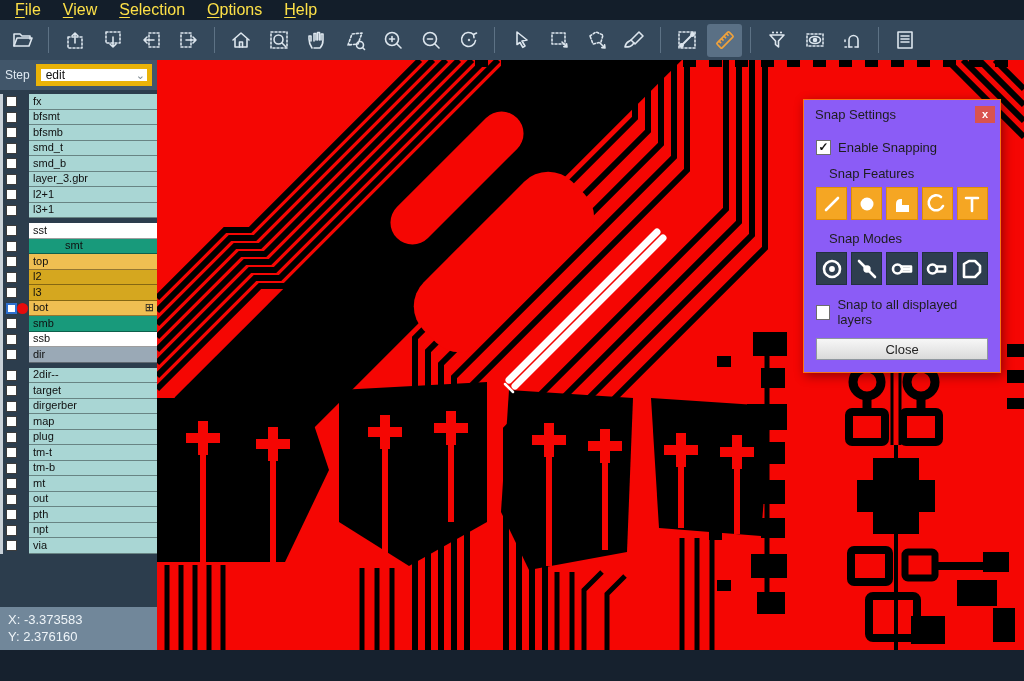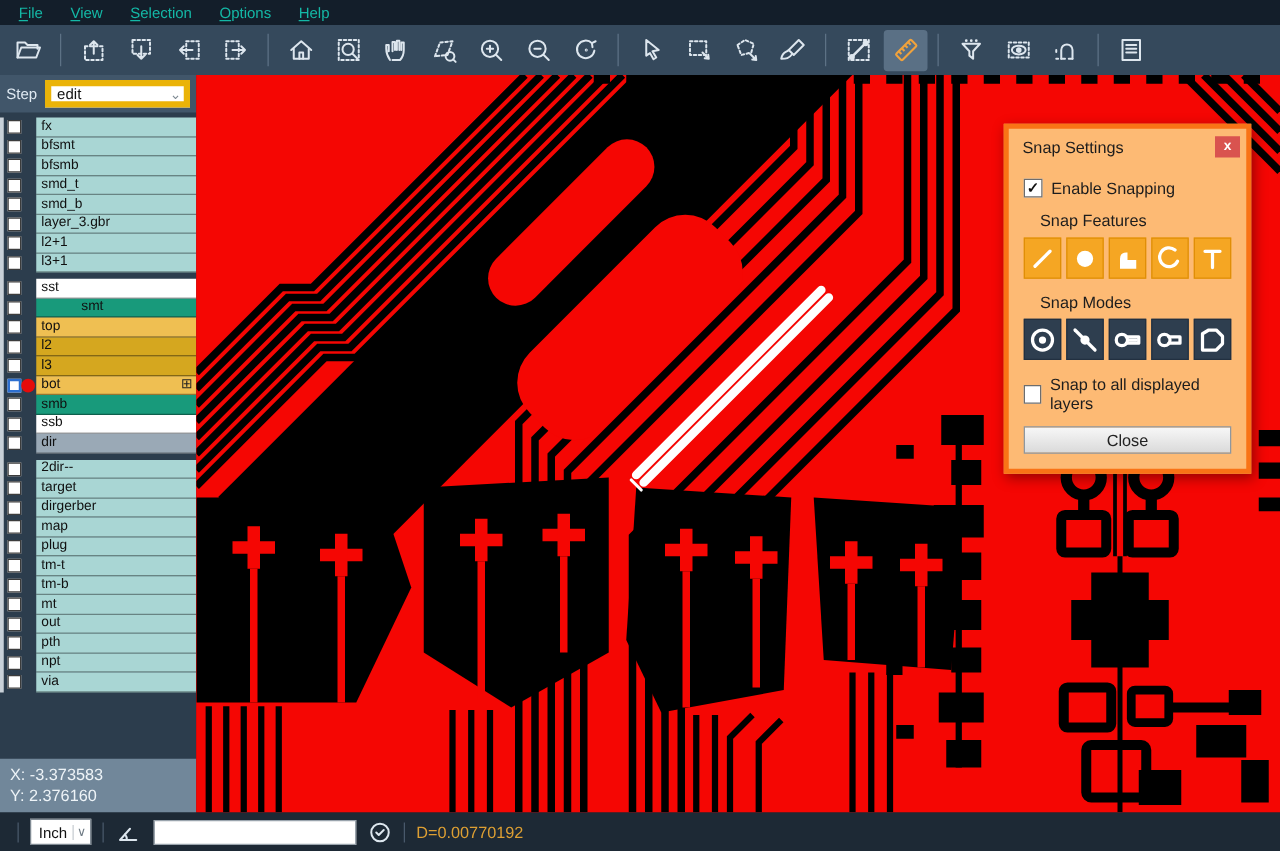--- a/index.html
+++ b/index.html
@@ -1,21 +1,21 @@
 <!DOCTYPE html>
 <html><head>
 <meta charset="utf-8">
 <style>
   *{box-sizing:border-box;margin:0;padding:0}
   html,body{width:1024px;height:681px;overflow:hidden;background:#16212e;font-family:"Liberation Sans",sans-serif}
   .app{position:relative;width:1024px;height:681px}
 
   
   .menu-bar{height:20px;background:#131e2a;display:flex;align-items:center;padding-left:4px}
-  .menu-item{color:#14b8a6;font-size:12px;padding:2px 11px;cursor:default}
+  .menu-item{color:#fde047;font-size:16px;padding:2px 11px;cursor:default}
   .menu-item u{text-underline-offset:2px}
 
   
   .toolbar{height:40px;background:#35495c;display:flex;align-items:center;padding:0 5px;gap:3px}
   .tb-btn{width:35px;height:33px;background:transparent;border:0;display:flex;align-items:center;justify-content:center;padding:0}
   .tb-btn.active{background:#5a7085;border-radius:3px}
   .tb-sep{width:1px;height:26px;background:#5d7285;margin:0 5px}
   .ic{stroke:#dde6ee;fill:none;stroke-width:1.6;stroke-linecap:round;stroke-linejoin:round}
 
   
@@ -33,21 +33,21 @@
   .cb.sel{border:2px solid #2d6fd0}
   .dot{position:absolute;left:17px;top:2px;width:11px;height:11px;border-radius:50%;background:#e60b0b;z-index:2}
   .name-cell{flex:1;height:15.5px;font-size:11px;line-height:15px;color:#101010;padding-left:4px;border-bottom:1px solid rgba(0,0,0,.38);display:flex;align-items:center;justify-content:space-between}
   .grid-glyph{font-size:11px;color:#222;margin-right:3px;line-height:11px}
   .coords{position:absolute;left:0;bottom:0;width:157px;height:43px;background:#71879a;color:#eef4f8;font-size:13px;padding:4px 8px;line-height:17px}
 
   
   .canvas{position:absolute;left:157px;top:60px;width:867px;height:590px;background:#f50603;overflow:hidden}
 
   
-  .snap-dialog{position:absolute;left:803px;top:99px;width:198px;background:#fdba74;border:4px solid #f97316;box-shadow:2px 3px 10px rgba(0,0,0,.4);color:#1d1d1d}
+  .snap-dialog{position:absolute;left:803px;top:99px;width:198px;background:#8b5cf6;border:1px solid #f97316;box-shadow:2px 3px 10px rgba(0,0,0,.4);color:#1d1d1d}
   .sd-title{height:28px;display:flex;align-items:center;justify-content:space-between;padding:0 5px 0 11px;font-size:13px}
   .sd-x{width:20px;height:17px;background:#d9534f;color:#fff;border:0;font-size:11px;font-weight:bold;line-height:16px;text-align:center}
   .sd-body{padding:8px 12px 12px}
   .chk-row{display:flex;align-items:center;gap:7px;margin:4px 0 2px}
   .dlg-cb{width:15px;height:15px;background:#fff;border:1px solid #6d6d6d;font-size:12px;font-weight:bold;line-height:13px;text-align:center;color:#111}
   .chk-label{font-size:13px}
   .sec-label{font-size:13px;margin:11px 13px 6px}
   .btn-row{display:flex;gap:4px}
   .feat-btn{width:33px;height:33px;background:#f5a623;border:1px solid #e08e07;display:flex;align-items:center;justify-content:center;padding:0}
   .mode-btn{width:33px;height:33px;background:#2e3e4f;border:1px solid #223040;display:flex;align-items:center;justify-content:center;padding:0}
@@ -704,33 +704,14 @@
           </button>
       </div>
       <div class="chk-row" style="margin-top:12px">
         <span class="dlg-cb"></span>
         <span class="chk-label">Snap to all displayed layers</span>
       </div>
       <button class="sd-close">Close</button>
     </div>
   </div>
 
-  <div class="statusbar">
-    <div class="sb-sep"></div>
-    <div class="unit-select">
-      <span>Inch</span>
-      <span class="chev">∨</span>
-    </div>
-    <div class="sb-sep"></div>
-    <svg width="22" height="22" class="ic" stroke="#c7d0d9">
-        <path d="M4 17 H17 M4 17 L12 8"></path>
-        <path d="M9.5 17 A 6 6 0 0 0 8 12.5"></path>
-      </svg>
-    <input class="sb-input" value="" style="">
-    <svg width="20" height="20" class="ic" stroke="#c7d0d9">
-        <circle cx="10" cy="10" r="7"></circle>
-        <path d="M7 10 l2 2 4 -4"></path>
-      </svg>
-    <div class="sb-sep"></div>
-    <span class="d-label">D=0.00770192</span>
-  </div>
 
 </div>
 
 </body></html>

